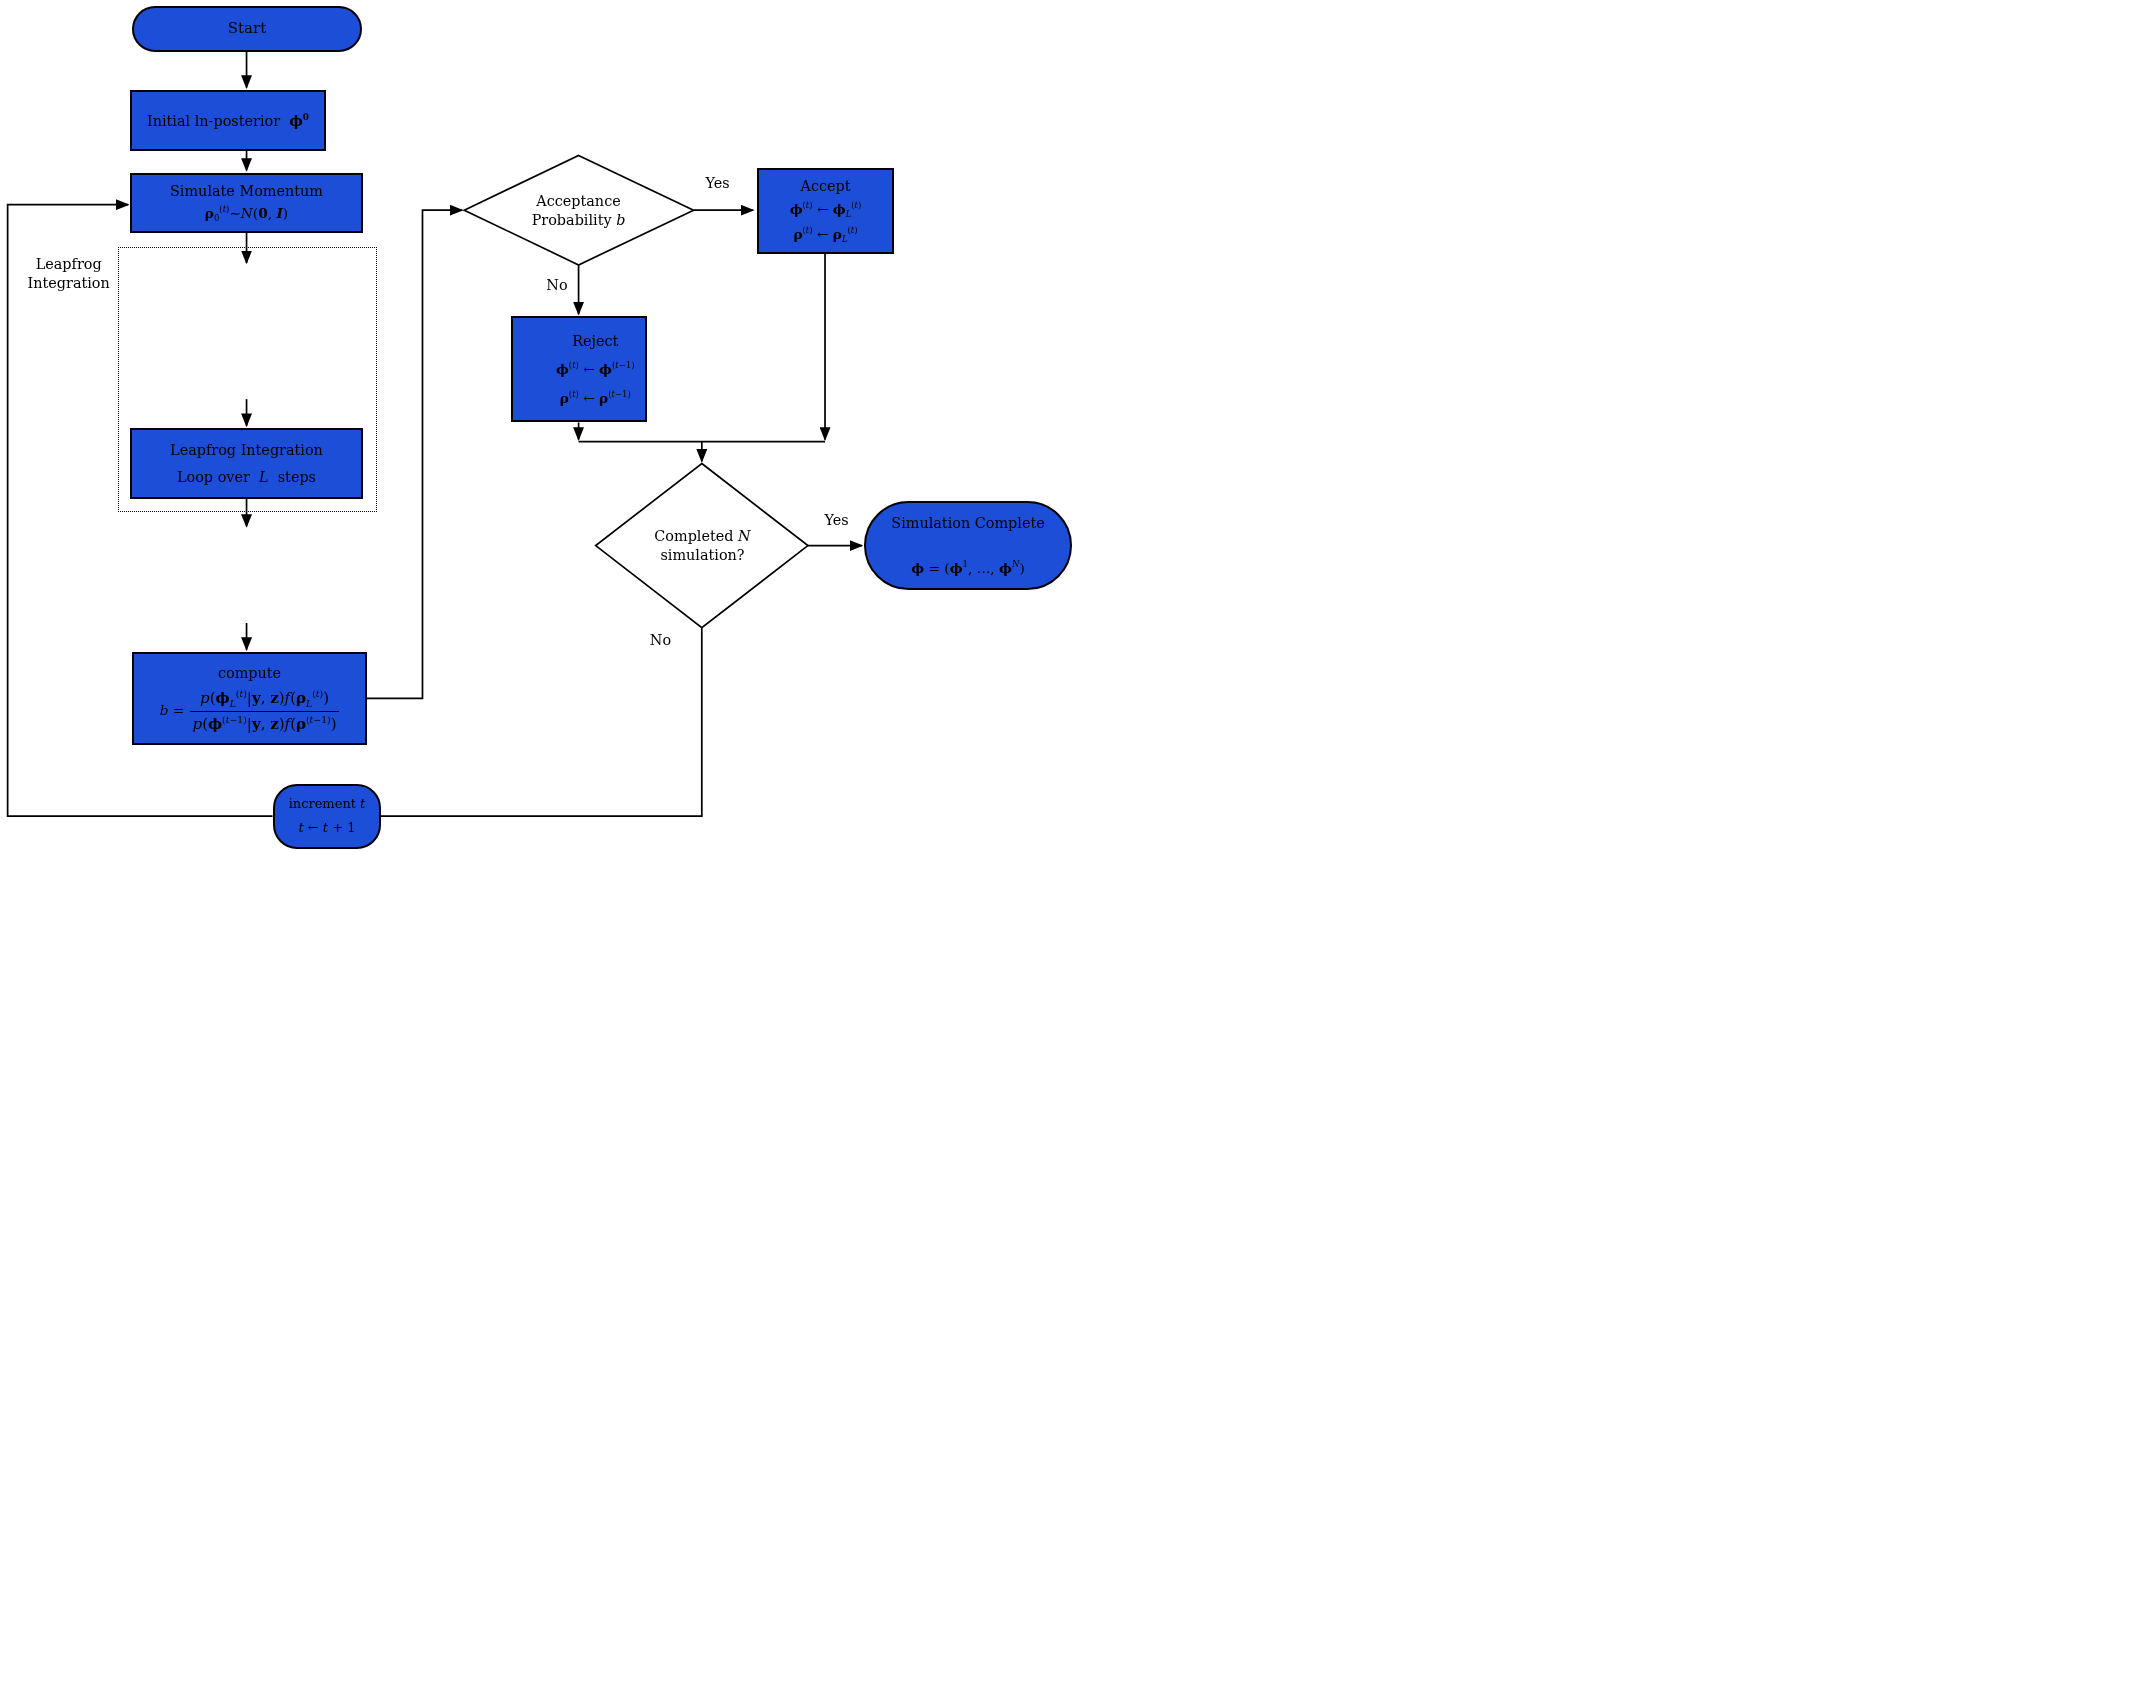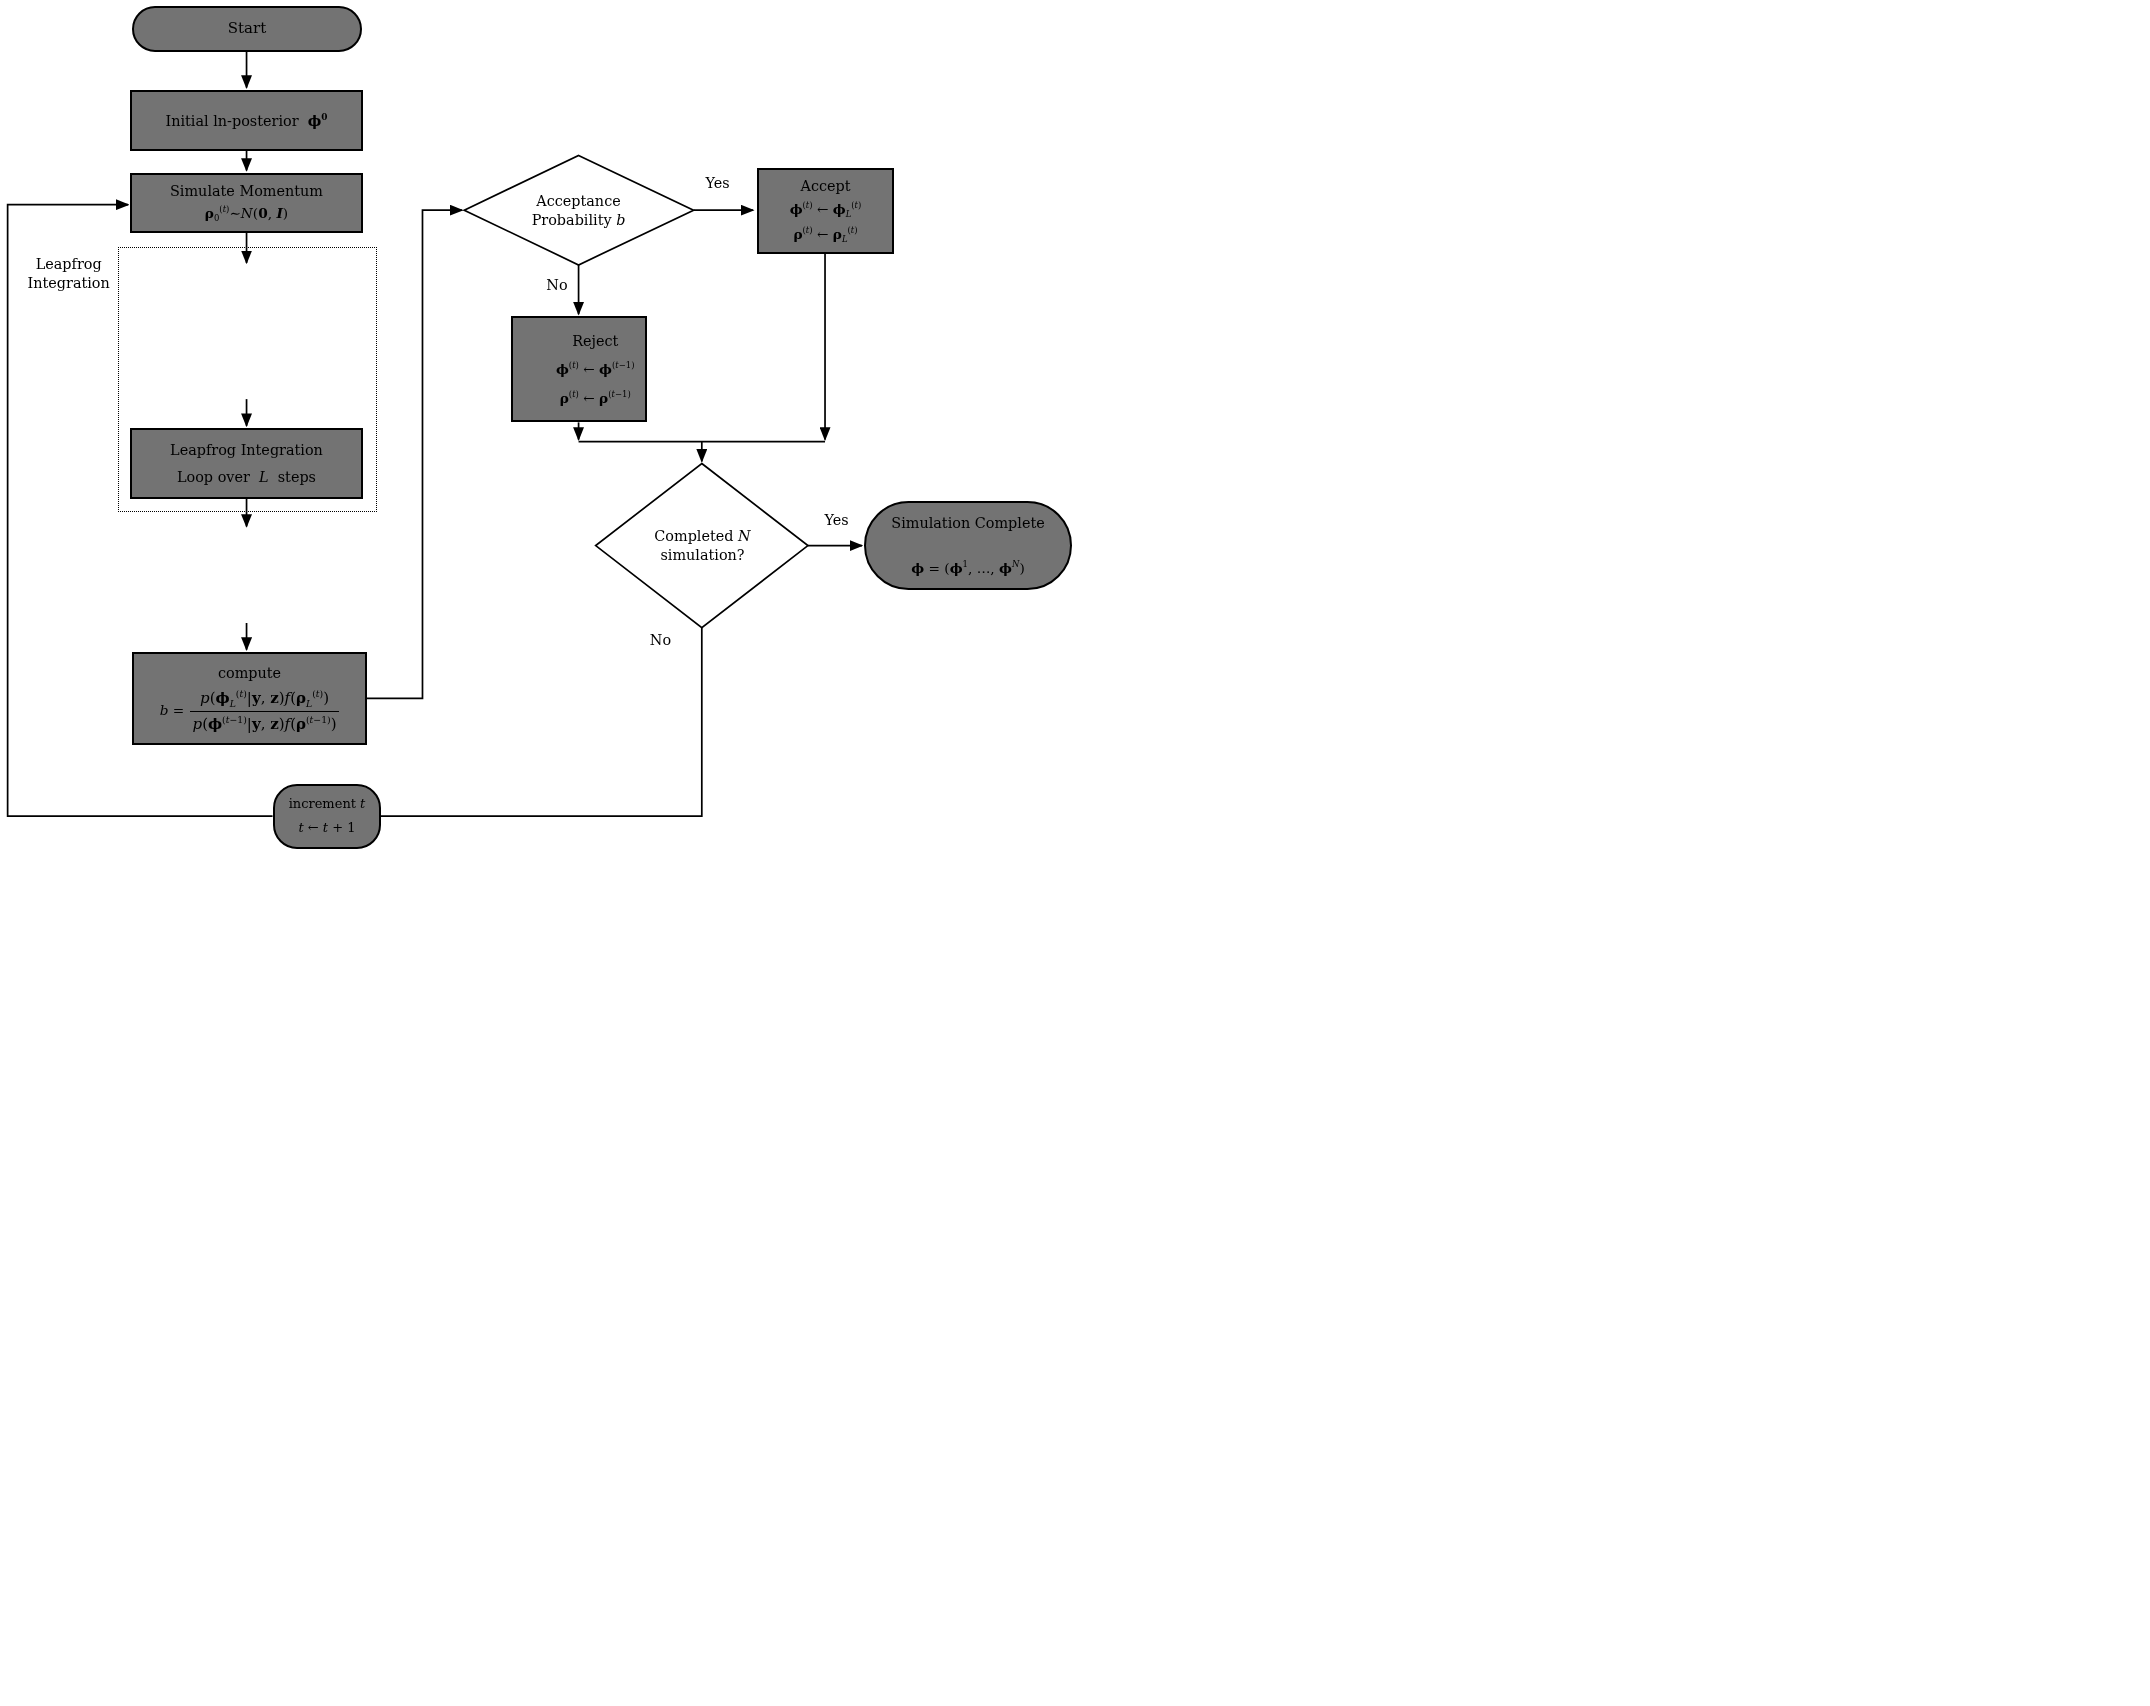--- a/index.html
+++ b/index.html
@@ -2,21 +2,21 @@
 <html style="font-size:11px"><head>
 <meta charset="utf-8">
 <style>
   html,body{margin:0;padding:0;background:#fff;}
   .canvas{
     position:relative;width:1075px;height:853px;background:#ffffff;
     font-family:"DejaVu Serif","Liberation Serif",serif;color:#000;
   }
   svg.wires{position:absolute;left:0;top:0;z-index:1;}
   .node{
-    position:absolute;border:2.1px solid #000;background:#737373;z-index:2;
+    position:absolute;border:2.1px solid #000;background:#1d4ed8;z-index:2;
     display:flex;flex-direction:column;align-items:center;justify-content:space-evenly;
     text-align:center;font-size:14.4px;line-height:1.25;box-sizing:border-box;padding:2.7px 5.5px;
   }
   .terminal{border-radius:31px;}
   .start-terminal{border-radius:25px;justify-content:center;font-size:15px;}
   .dotted-container{
     position:absolute;border:1.7px dotted #000;background:transparent;z-index:0;box-sizing:border-box;
   }
   .region-label{
     position:absolute;z-index:2;font-size:14.4px;text-align:center;line-height:1.35;
@@ -69,21 +69,21 @@
       <path d="M1180,797 H1259" marker-end="url(#arrow)"></path>
       <path d="M1025,917 V1192 H555"></path>
       <path d="M398,1192 H11 V299 H187" marker-end="url(#arrow)"></path>
     </g>
   </svg>
 
   <div class="node terminal start-terminal" style="left:132px;top:5.5px;width:230px;height:46px;">
     <div>Start</div>
   </div>
 
-  <div class="node" style="left:130px;top:90px;width:233px;height:61px;justify-content:center;">
+  <div class="node" style="left:130px;top:90px;width:196px;height:61px;justify-content:center;">
     <div>Initial ln-posterior&nbsp; <b>ϕ<sup>0</sup></b></div>
   </div>
 
   <div class="node" style="left:130px;top:173px;width:233px;height:60px;">
     <div>Simulate Momentum</div>
     <div class="formula"><b>ρ</b><sub>0</sub><sup>(<i>t</i>)</sup>∼<i>N</i>(<b>0</b>, <b><i>I</i></b>)</div>
   </div>
 
   <div class="region-label" style="left:13.7px;top:255px;width:110px;">
     <div>Leapfrog</div>

